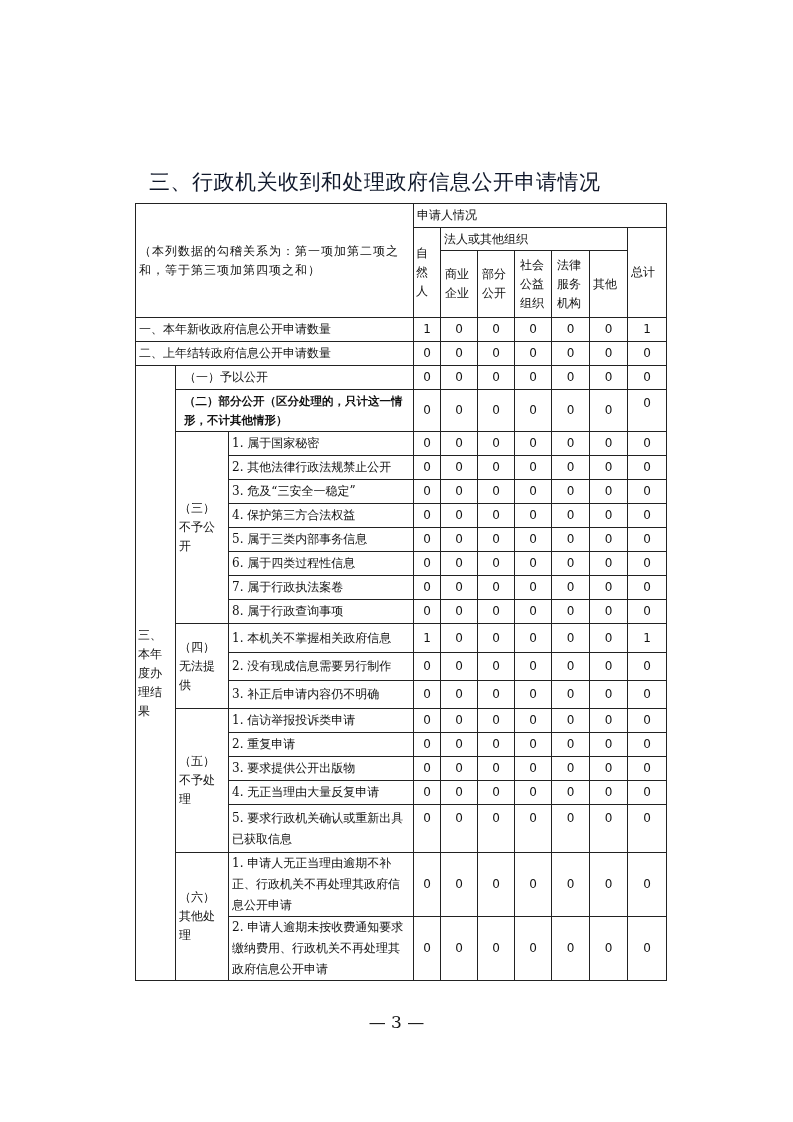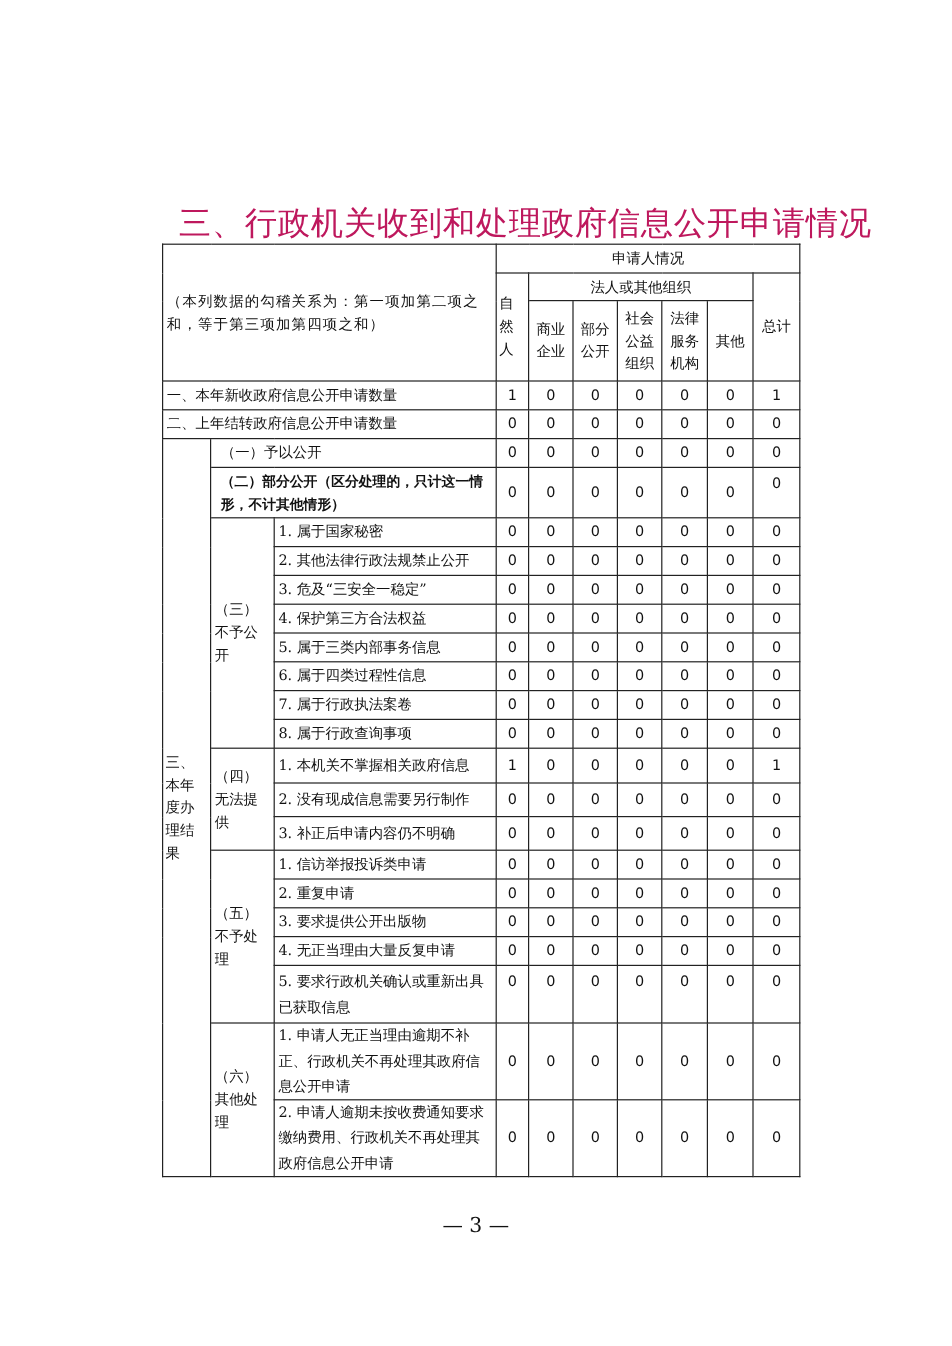--- a/index.html
+++ b/index.html
@@ -1,22 +1,22 @@
 <!DOCTYPE html>
 <html><head>
 <meta charset="utf-8">
 <style>
   html, body { margin:0; padding:0; background:#ffffff; }
   body { width:793px; height:1122px; position:relative; overflow:hidden; font-family:"DejaVu Serif", serif; color:#111; }
-  .title { position:absolute; left:149px; top:168px; font-family:"DejaVu Sans", sans-serif; font-size:27px; letter-spacing:0.5px; color:#be185d; white-space:nowrap; }
+  .title { position:absolute; left:149px; top:168px; font-family:"DejaVu Sans", sans-serif; font-size:21px; letter-spacing:0.5px; color:#0f172a; white-space:nowrap; }
   table.t { position:absolute; left:135px; top:203px; border-collapse:collapse; table-layout:fixed; width:531px; }
   table.t td { border:1px solid #222; padding:0 3px; font-size:12px; line-height:19px; vertical-align:middle; overflow:hidden; }
   table.t td.num { text-align:center; font-family:"DejaVu Sans", sans-serif; font-size:12px; padding:0; }
   table.t td.num.top { vertical-align:top; padding-top:4px; }
-  td.c { text-align:center; }
+  td.c { }
   td.hint { font-size:11px; letter-spacing:1px; text-align:left; line-height:20px; }
   td.vert { text-align:left; line-height:19px; padding:0 4px; }
   td.grp { vertical-align:middle; line-height:20px; }
   .pageno { position:absolute; left:0; width:793px; top:1012px; text-align:center; font-size:17px; font-family:"DejaVu Serif", serif; }
 </style>
 </head>
 <body>
 
 <div class="title">三、行政机关收到和处理政府信息公开申请情况</div>
 

